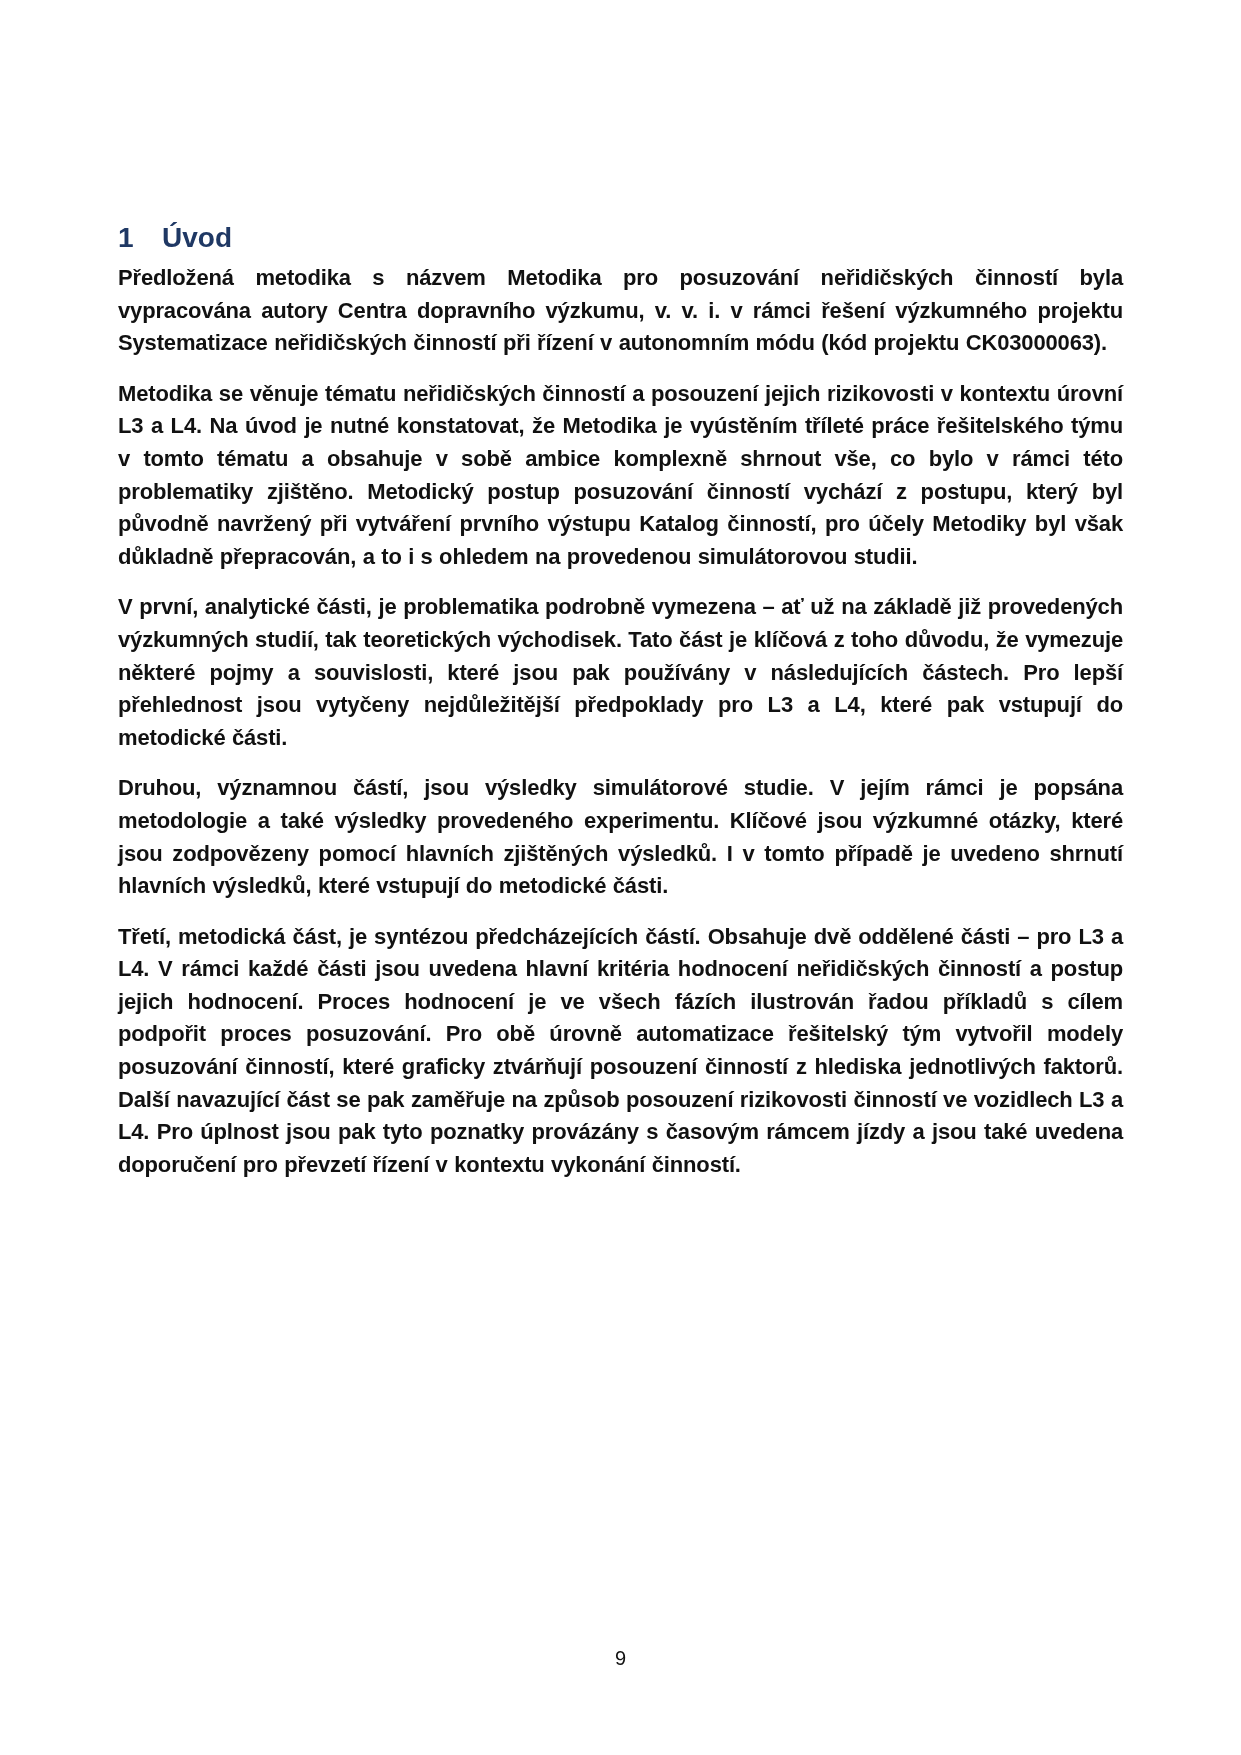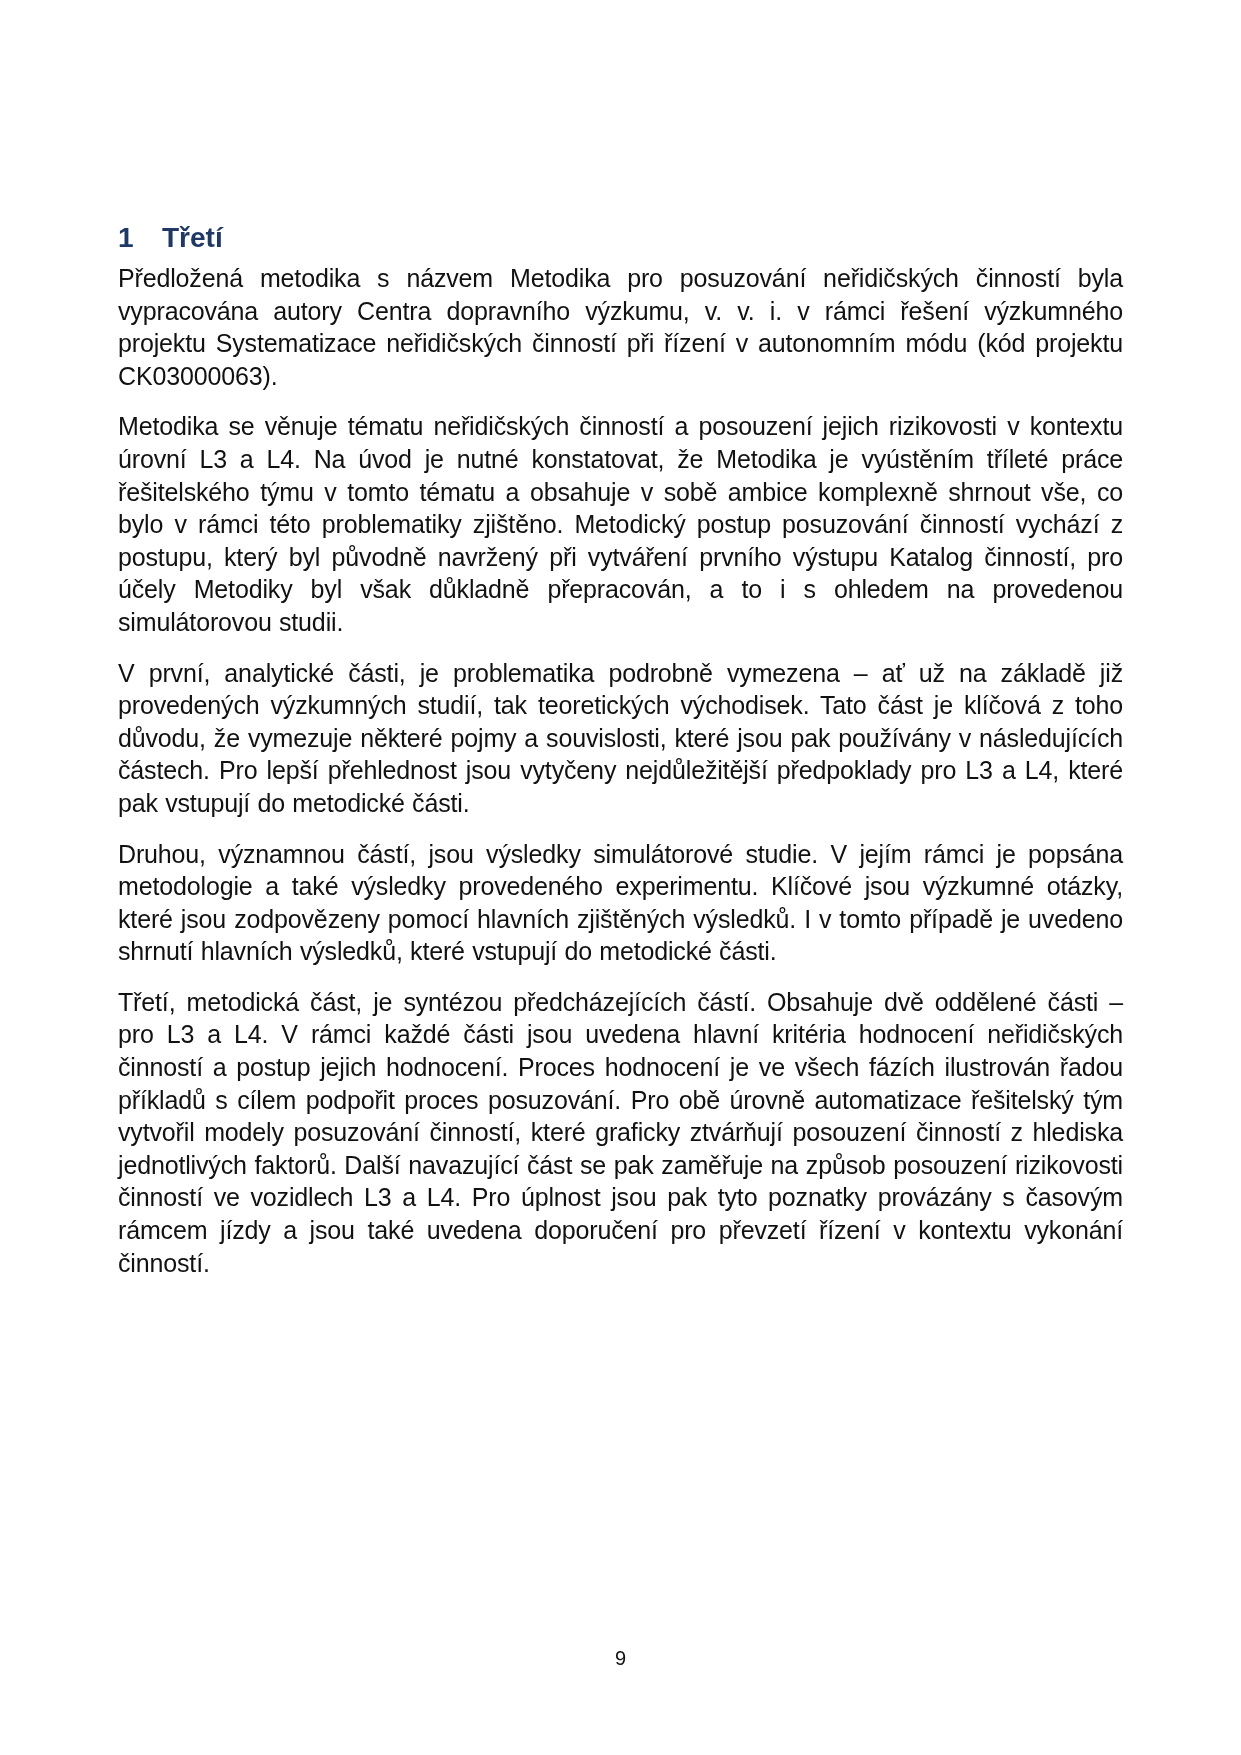--- a/index.html
+++ b/index.html
@@ -37,44 +37,45 @@
       font-weight: bold;
       font-size: 28px;
       line-height: 40px;
     }
     .heading .num {
       width: 44px;
       display: inline-block;
     }
     .para {
       margin: 0 0 18px 0;
-      font-size: 25px;
+      font-size: 22px;
       line-height: 32.6px;
       text-align: justify;
       letter-spacing: -0.15px;
       word-spacing: 0.5px;
+      font-weight: bold;
     }
     .page-number {
       position: absolute;
       top: 1647px;
       left: 0;
       width: 1241px;
       text-align: center;
       font-size: 20px;
       color: #111111;
     }
   </style>
 </head>
 <body>
 
 <div class="page">
   <div class="content">
     <h1 class="heading">
       <span class="num">1</span>
-      <span class="title">Třetí</span>
+      <span class="title">Úvod</span>
     </h1>
     <p class="para">Předložená metodika s názvem Metodika pro posuzování neřidičských činností byla vypracována autory Centra dopravního výzkumu, v. v. i. v rámci řešení výzkumného projektu Systematizace neřidičských činností při řízení v autonomním módu (kód projektu CK03000063).</p>
     <p class="para">Metodika se věnuje tématu neřidičských činností a posouzení jejich rizikovosti v kontextu úrovní L3 a L4. Na úvod je nutné konstatovat, že Metodika je vyústěním tříleté práce řešitelského týmu v tomto tématu a obsahuje v sobě ambice komplexně shrnout vše, co bylo v rámci této problematiky zjištěno. Metodický postup posuzování činností vychází z postupu, který byl původně navržený při vytváření prvního výstupu Katalog činností, pro účely Metodiky byl však důkladně přepracován, a to i s ohledem na provedenou simulátorovou studii.</p>
     <p class="para">V první, analytické části, je problematika podrobně vymezena – ať už na základě již provedených výzkumných studií, tak teoretických východisek. Tato část je klíčová z toho důvodu, že vymezuje některé pojmy a souvislosti, které jsou pak používány v následujících částech. Pro lepší přehlednost jsou vytyčeny nejdůležitější předpoklady pro L3 a L4, které pak vstupují do metodické části.</p>
     <p class="para">Druhou, významnou částí, jsou výsledky simulátorové studie. V jejím rámci je popsána metodologie a také výsledky provedeného experimentu. Klíčové jsou výzkumné otázky, které jsou zodpovězeny pomocí hlavních zjištěných výsledků. I v tomto případě je uvedeno shrnutí hlavních výsledků, které vstupují do metodické části.</p>
     <p class="para">Třetí, metodická část, je syntézou předcházejících částí. Obsahuje dvě oddělené části – pro L3 a L4. V rámci každé části jsou uvedena hlavní kritéria hodnocení neřidičských činností a postup jejich hodnocení. Proces hodnocení je ve všech fázích ilustrován řadou příkladů s cílem podpořit proces posuzování. Pro obě úrovně automatizace řešitelský tým vytvořil modely posuzování činností, které graficky ztvárňují posouzení činností z hlediska jednotlivých faktorů. Další navazující část se pak zaměřuje na způsob posouzení rizikovosti činností ve vozidlech L3 a L4. Pro úplnost jsou pak tyto poznatky provázány s časovým rámcem jízdy a jsou také uvedena doporučení pro převzetí řízení v kontextu vykonání činností.</p>
   </div>
   <div class="page-number">9</div>
 </div>
 

